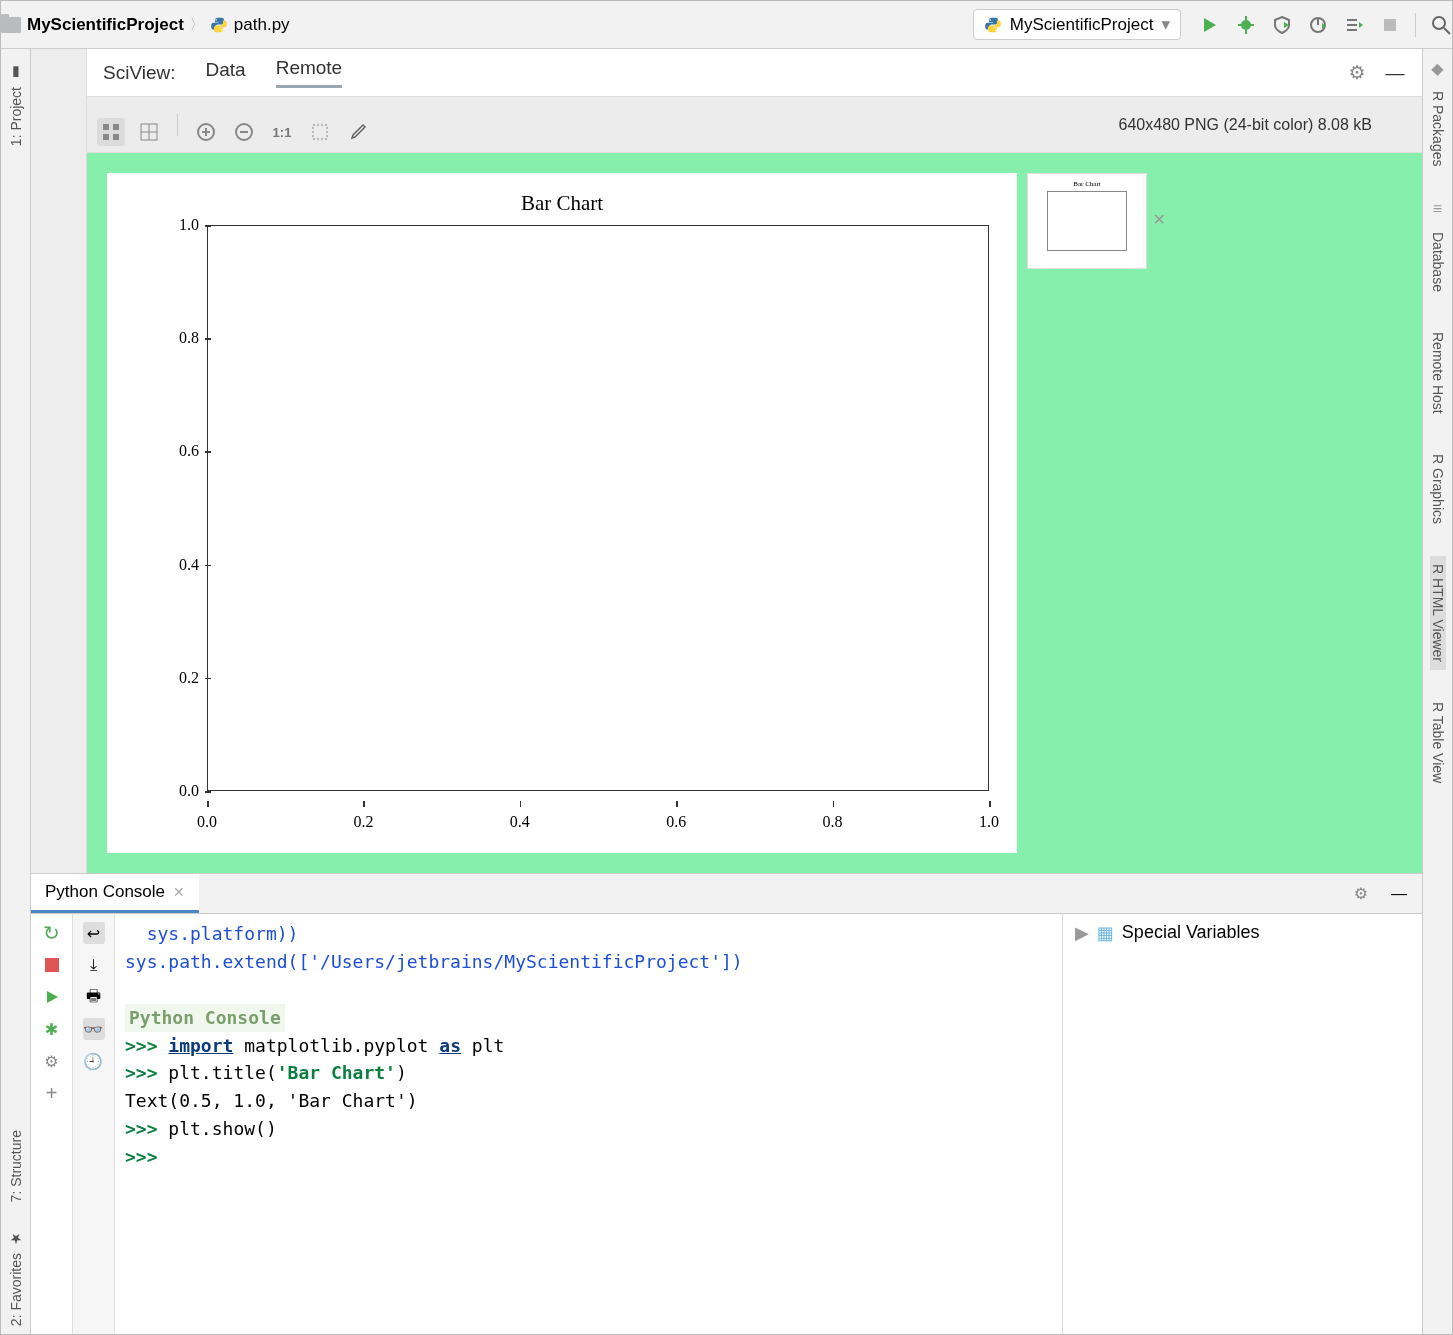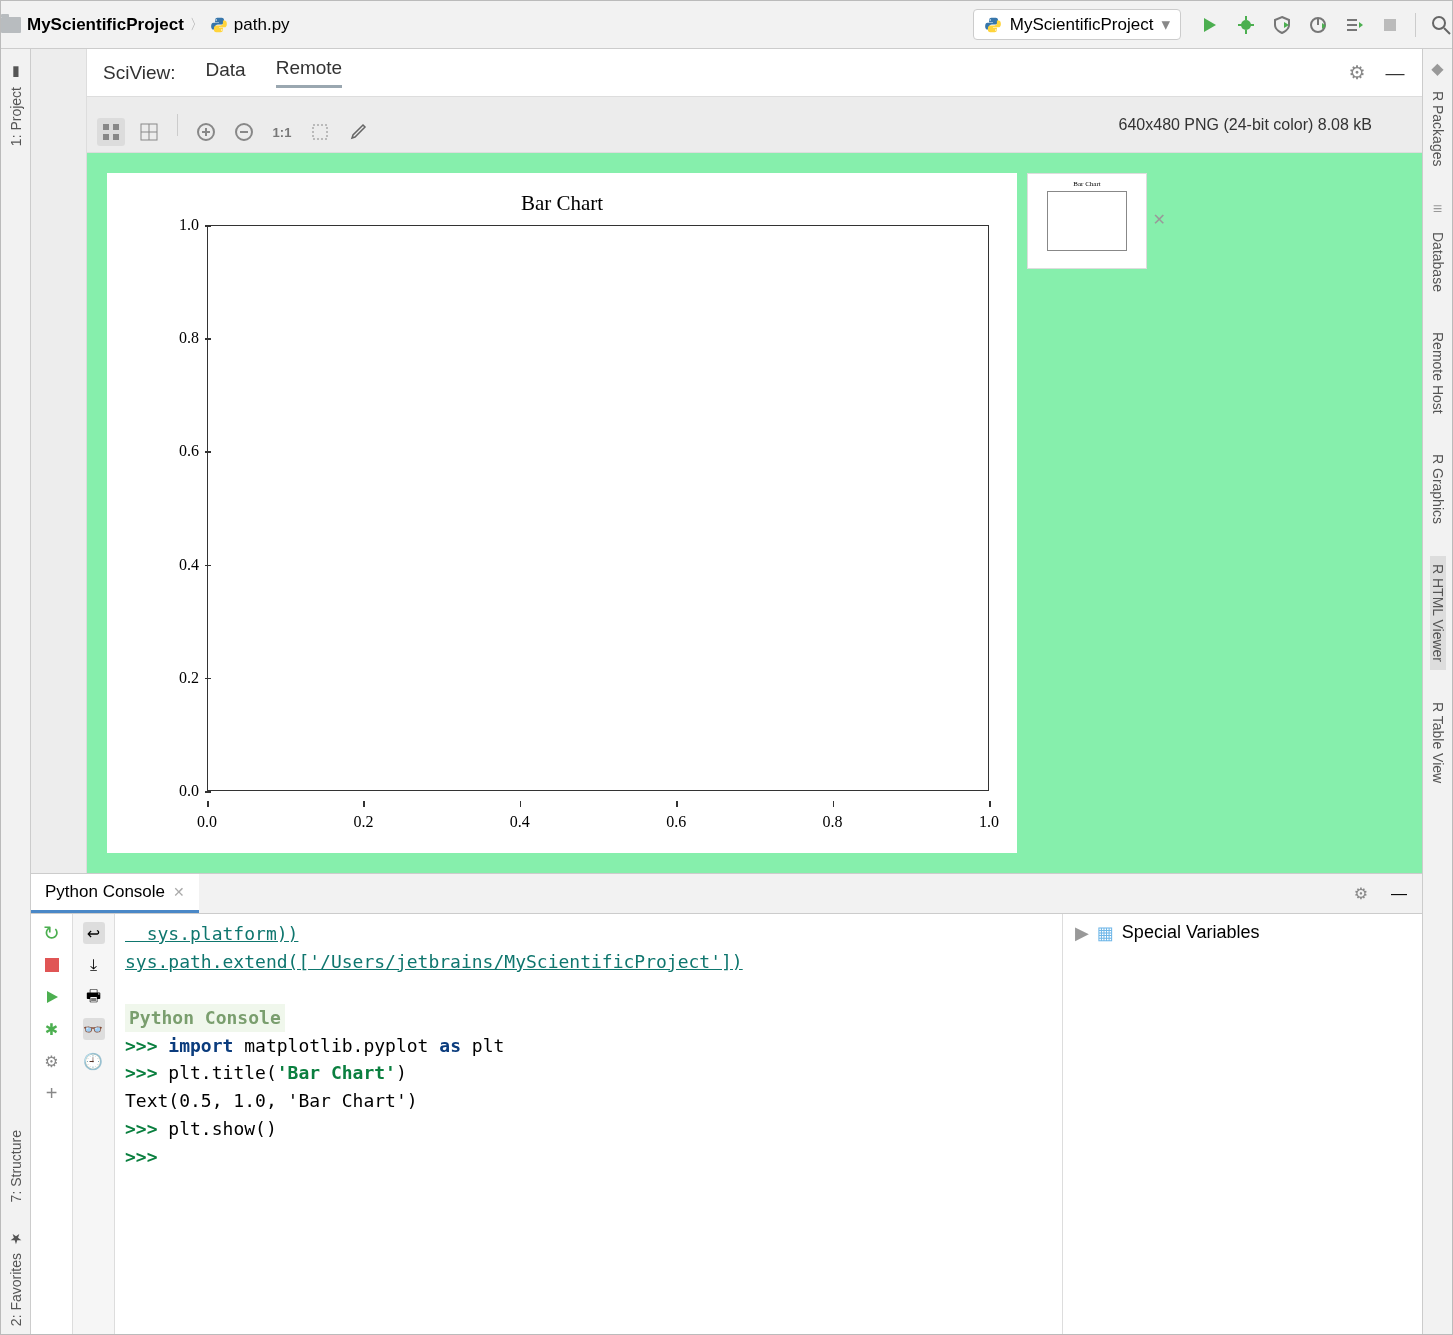--- a/index.html
+++ b/index.html
@@ -135,22 +135,22 @@
   font-family: "Menlo", "Consolas", monospace;
   font-size: 18px; line-height: 1.55;
   overflow: auto;
   white-space: pre;
 }
 .console-vars {
   width: 360px; border-left: 1px solid #ddd;
   padding: 8px 12px; font-size: 18px;
   display: flex; align-items: flex-start; gap: 8px;
 }
-.tok-navy { color: #0f766e; text-decoration: underline; }
-.tok-kw { color: #0b3c7d; font-weight: bold; }
+.tok-navy { color: #1d4ed8; }
+.tok-kw { color: #0b3c7d; font-weight: bold; text-decoration: underline; }
 .tok-str { color: #0a7f3f; font-weight: bold; }
 .tok-prompt { color: #0a7f3f; font-weight: bold; }
 .tok-hdr { color: #7a9e6e; font-weight: bold; background: #f0f7ec; display:inline-block; padding:0 4px;}
 .gear { color: #888; }
 </style>
 </head>
 <body>
 
 <div class="topbar">
   <div class="breadcrumb">

